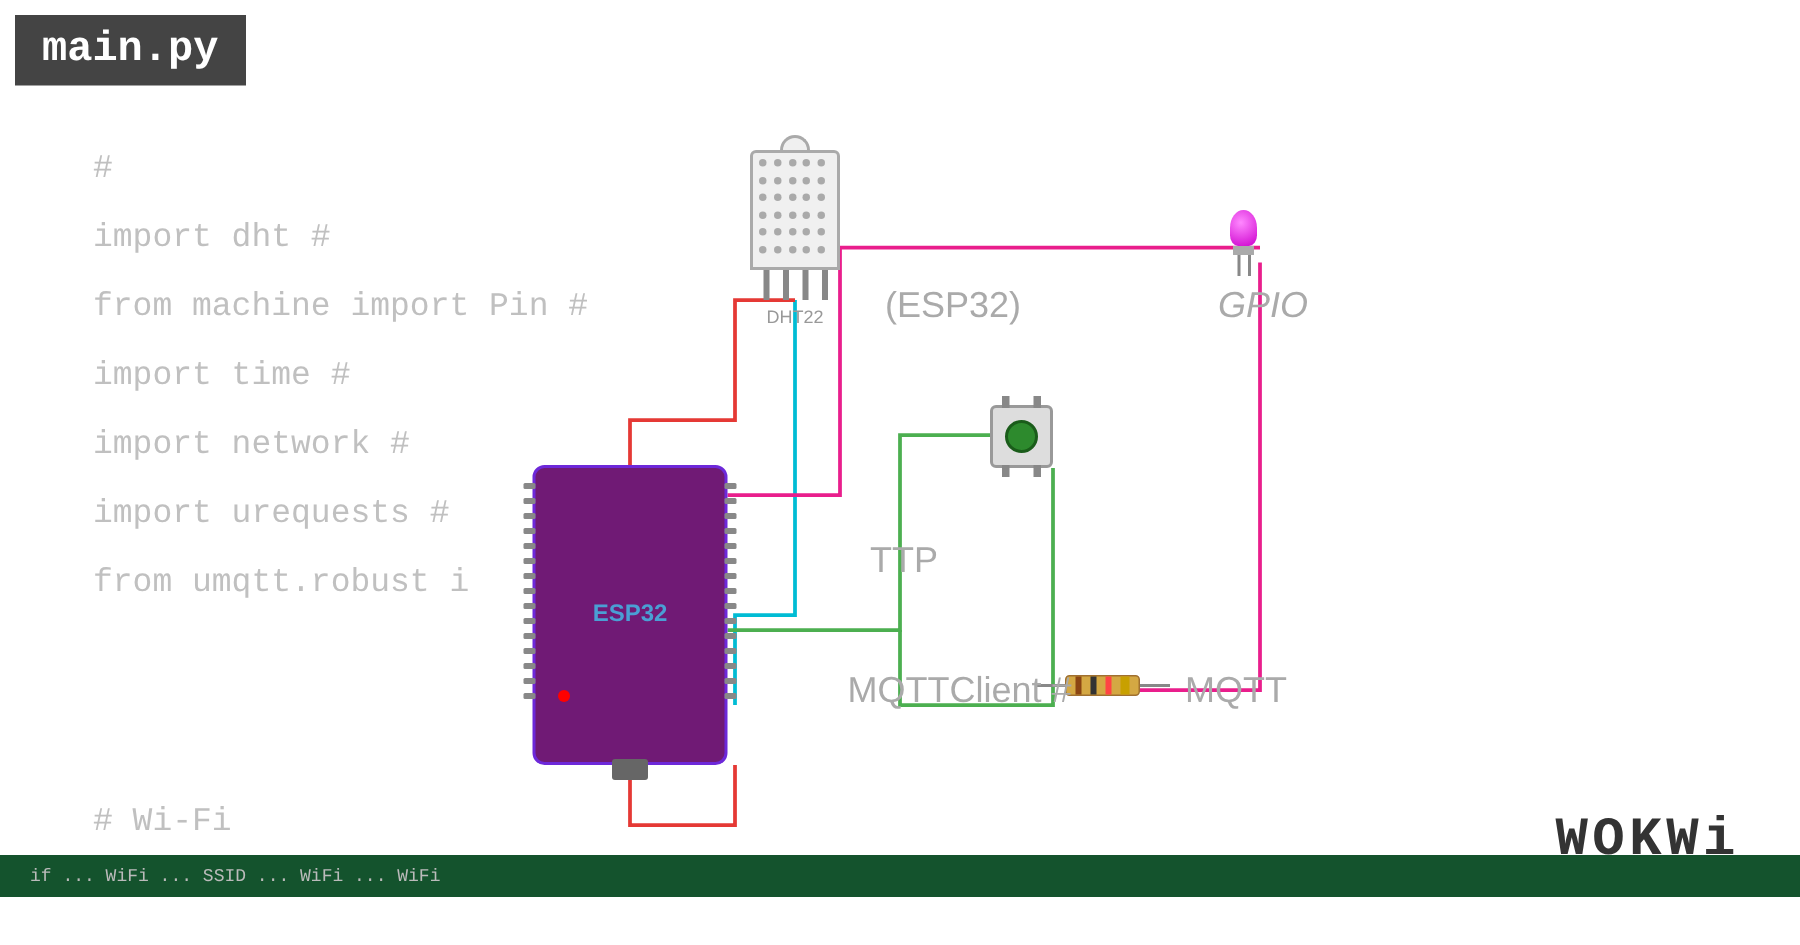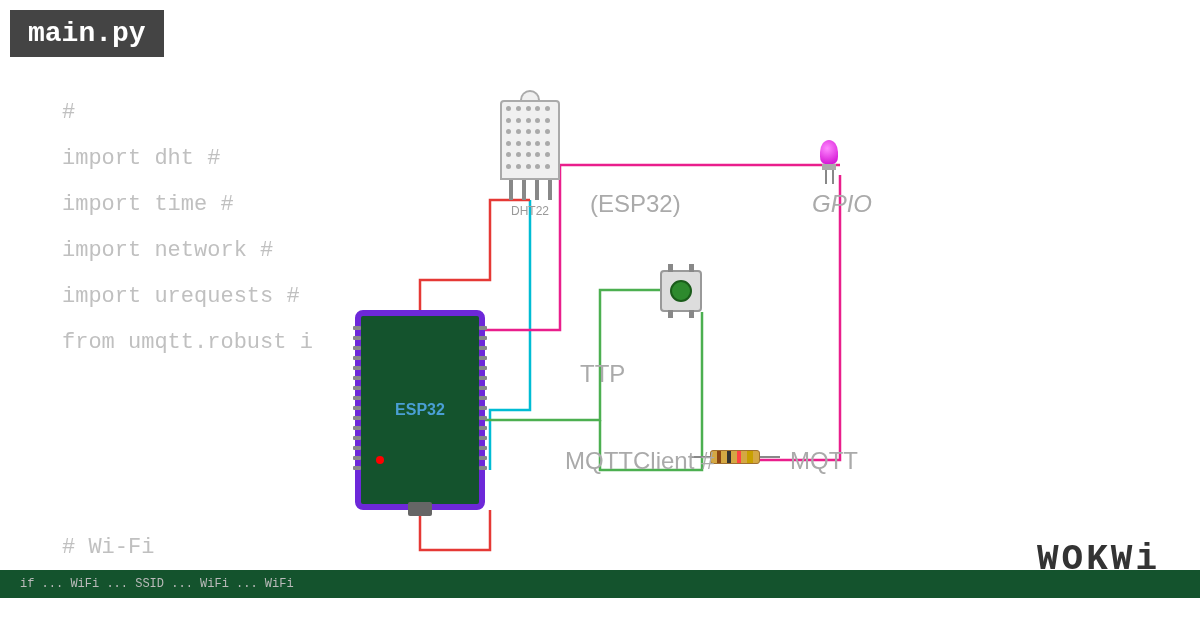--- a/index.html
+++ b/index.html
@@ -73,23 +73,23 @@
       height: 598px;
     }
 
     
     .esp32-board {
       position: absolute;
       top: 310px;
       left: 355px;
       width: 130px;
       height: 200px;
-      background: #14532d;
+      background: #701a75;
       border-radius: 8px;
-      border: 6px solid #6d28d9;
+      border: 2px solid #6d28d9;
       z-index: 5;
     }
 
     .esp32-label {
       position: absolute;
       top: 50%;
       left: 50%;
       transform: translate(-50%, -50%);
       color: #4a9fd4;
       font-size: 16px;
@@ -381,20 +381,21 @@
 
   <div class="title-bar">
     <span>main.py</span>
   </div>
 
   <div class="code-area">
     <div class="code-line">#</div>
     <div class="code-line">
       <span>import dht #</span>
     </div>
+    <div class="code-line">from machine import Pin #</div>
     <div class="code-line">import time #</div>
     <div class="code-line">import network #</div>
     <div class="code-line">import urequests #</div>
     <div class="code-line">from umqtt.robust i</div>
   </div>
 
   <div class="wifi-label"># Wi-Fi</div>
 
   <div class="circuit-area">
 

